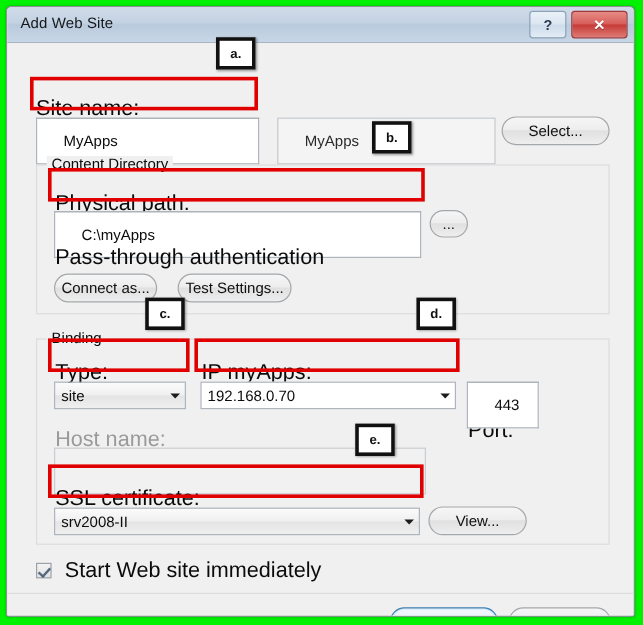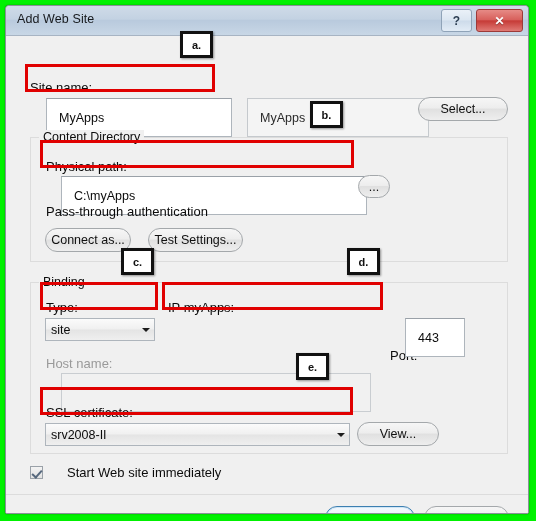--- a/index.html
+++ b/index.html
@@ -93,39 +93,38 @@
 
   
   .body {
     position: relative;
     height: 479px;
     background: #f0f0f0;
   }
 
   .lbl {
     position: absolute;
-    font-size: 13px;
+    font-size: 18px;
     color: #0b0b0b;
     white-space: nowrap;
   }
   .lbl.dim { color: #9a9a9a; }
 
   .textbox {
     position: absolute;
     box-sizing: border-box;
     background: #ffffff;
     border: 1px solid #aeb5bc;
     border-top-color: #9aa1a8;
     font-size: 12.5px;
     color: #0b0b0b;
-    padding: 0 0 0 12px;
+    padding: 0 0 0 22px;
     display: flex;
     align-items: center;
     height: 39px;
-    margin-left: 16px;
   }
   .textbox.readonly {
     background: #f4f4f4;
     border-color: #c5c9cd;
     color: #2b2b2b;
   }
   .textbox.disabled {
     background: #f1f1f1;
     border-color: #c9cdd1;
   }
@@ -199,21 +198,21 @@
     background: #f0f0f0;
     padding: 0 4px;
     white-space: nowrap;
   }
 
   
   .checkbox-row {
     position: absolute;
     display: flex;
     align-items: center;
-    gap: 24px;
+    gap: 11px;
   }
   .checkbox {
     width: 13px;
     height: 13px;
     box-sizing: border-box;
     border: 1px solid #9aa1a8;
     background: linear-gradient(to bottom, #f3f3f3, #e2e2e2);
     position: relative;
   }
   .checkbox::after {
@@ -297,20 +296,24 @@
       <div class="group" style="left:24px; top:246px; width:478px; height:172px;"></div>
       <div class="group-title" style="left:33px; top:239px;">Binding</div>
 
       <div class="lbl" style="left:40px; top:264px;">Type:</div>
       <div class="combo grey" style="left:39px; top:282px; width:110px;">
         <span class="combo-text">site</span>
         <span class="arrow"></span>
       </div>
 
       <div class="lbl" style="left:162px; top:264px;">IP myApps:</div>
+      <div class="combo" style="left:161px; top:282px; width:213px;">
+        <span class="combo-text">192.168.0.70</span>
+        <span class="arrow"></span>
+      </div>
 
       <div class="lbl" style="left:384px; top:264px;margin-top:48px;">Port:</div>
       <div class="textbox" style="left:383px; top:282px; width:60px;">443</div>
 
       <div class="lbl dim" style="left:40px; top:320px;">Host name:</div>
       <div class="textbox disabled" style="left:39px; top:337px; width:310px;"></div>
 
       <div class="lbl" style="left:40px; top:369px;">SSL certificate:</div>
       <div class="combo grey" style="left:39px; top:387px; width:305px;">
         <span class="combo-text">srv2008-II</span>

